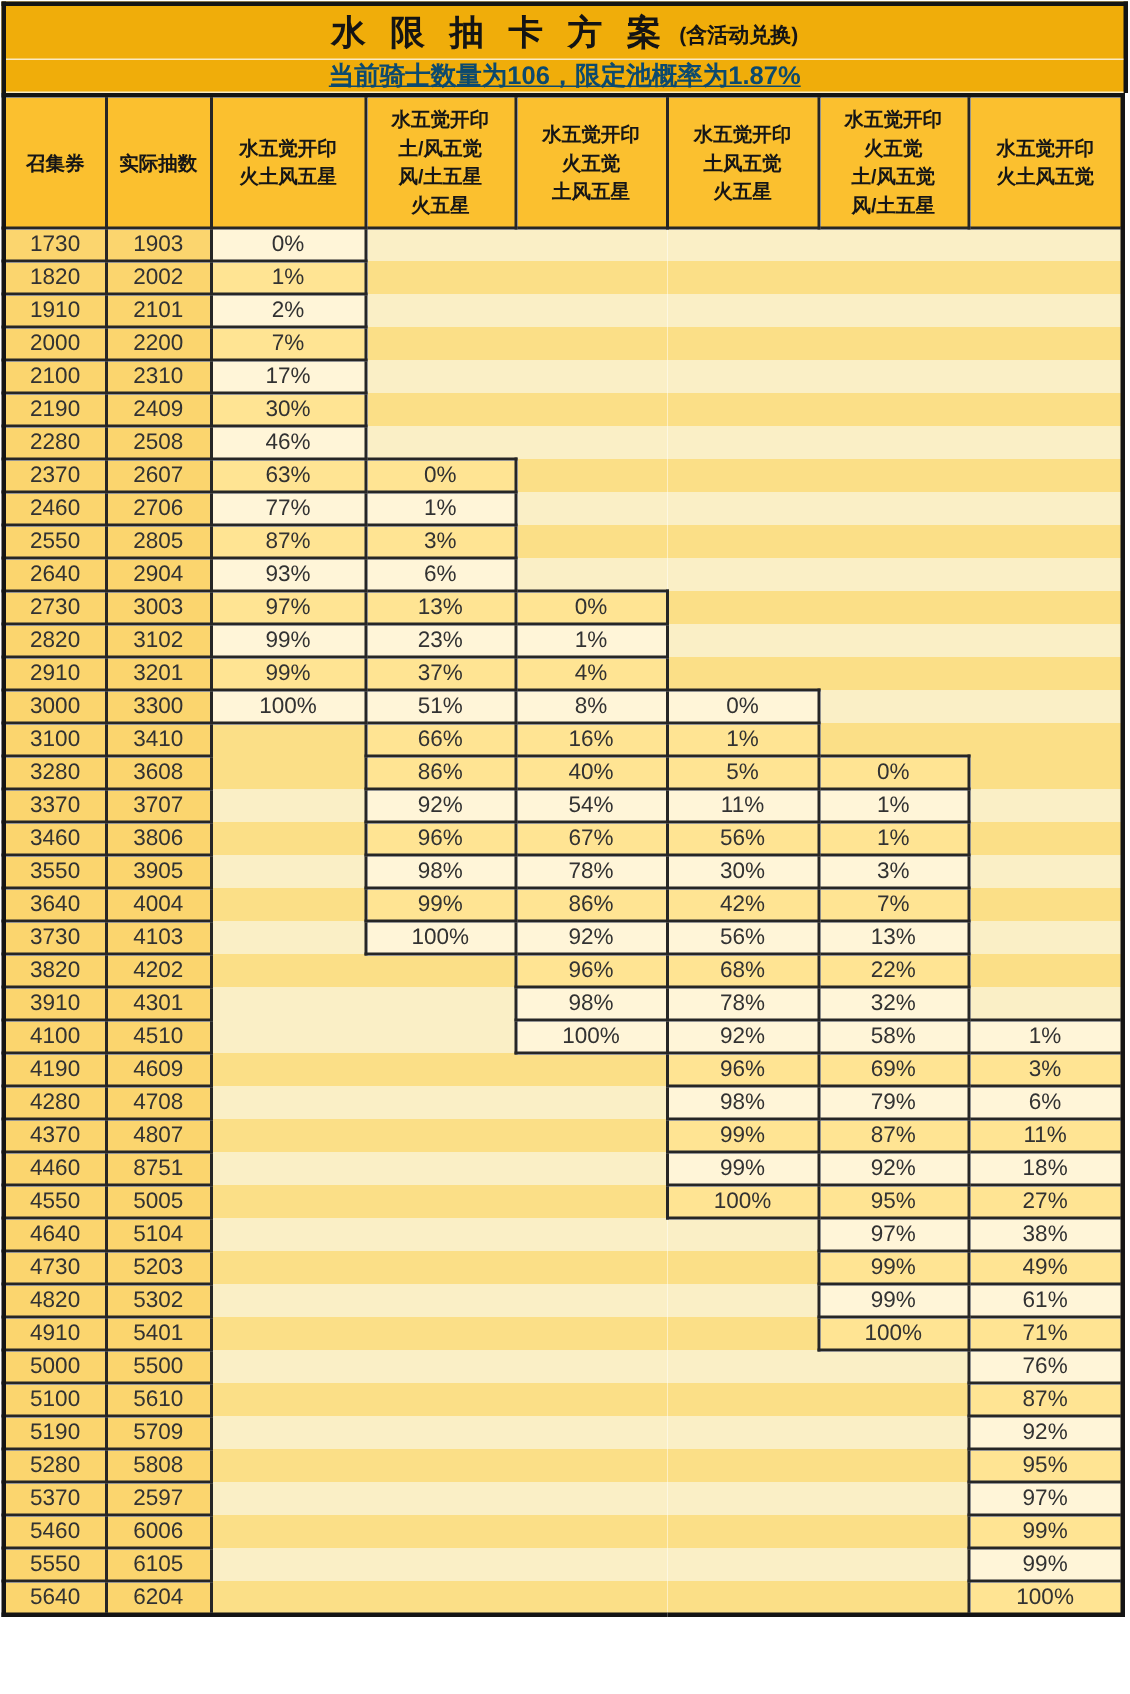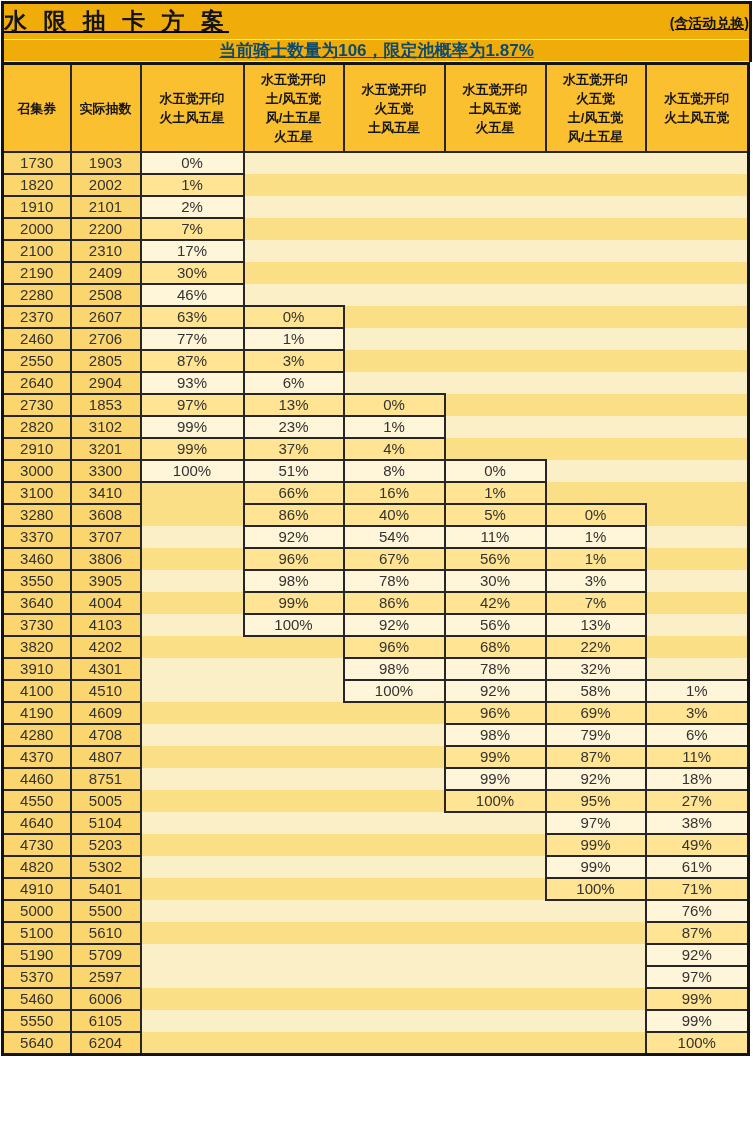--- a/index.html
+++ b/index.html
@@ -1,21 +1,21 @@
 <!DOCTYPE html>
 <html><head>
 <meta charset="utf-8">
 <style>
   html,body{margin:0;padding:0;background:#ffffff;}
   body{width:753px;font-family:"Liberation Sans","DejaVu Sans",sans-serif;}
   .sheet{width:753px;height:1129px;box-sizing:border-box;padding:1px 0 0 1px;background:#ffffff;}
 
   
   .titlebar{width:745px;box-sizing:content-box;border:3px solid #141414;border-bottom:none;background:#F0AD0A;}
-  .title-row{height:35px;display:flex;align-items:center;justify-content:space-between;gap:7px;text-decoration:underline;}
+  .title-row{height:35px;display:flex;align-items:center;justify-content:center;gap:7px;}
   .title-main{font-size:23px;font-weight:700;letter-spacing:5px;color:#141414;white-space:nowrap;}
   .title-suffix{font-size:14px;font-weight:700;color:#141414;padding-top:4px;white-space:nowrap;}
   .sep{height:1px;background:rgba(255,255,255,0.75);}
   .subtitle-row{height:21px;display:flex;align-items:center;justify-content:center;
                 font-size:17px;font-weight:600;color:#0c4a6e;text-decoration:underline;}
 
   
   table{border-collapse:collapse;table-layout:fixed;border:3px solid #141414;}
   th,td{padding:0;overflow:hidden;}
   th.hcell{background:#FBC02F;border:2px solid #262626;height:86px;vertical-align:middle;}
@@ -200,21 +200,21 @@
           <td class="stripe-even keycol">2904</td>
           <td class="stripe-even active">93%</td>
           <td class="stripe-even active">6%</td>
           <td class="stripe-even"></td>
           <td class="stripe-even"></td>
           <td class="stripe-even"></td>
           <td class="stripe-even"></td>
         </tr>
         <tr>
           <td class="stripe-odd keycol">2730</td>
-          <td class="stripe-odd keycol">1853</td>
+          <td class="stripe-odd keycol">3003</td>
           <td class="stripe-odd active">97%</td>
           <td class="stripe-odd active">13%</td>
           <td class="stripe-odd active">0%</td>
           <td class="stripe-odd"></td>
           <td class="stripe-odd"></td>
           <td class="stripe-odd"></td>
         </tr>
         <tr>
           <td class="stripe-even keycol">2820</td>
           <td class="stripe-even keycol">3102</td>
@@ -459,20 +459,30 @@
           <td class="stripe-even keycol">5190</td>
           <td class="stripe-even keycol">5709</td>
           <td class="stripe-even"></td>
           <td class="stripe-even"></td>
           <td class="stripe-even"></td>
           <td class="stripe-even"></td>
           <td class="stripe-even"></td>
           <td class="stripe-even active">92%</td>
         </tr>
         <tr>
+          <td class="stripe-odd keycol">5280</td>
+          <td class="stripe-odd keycol">5808</td>
+          <td class="stripe-odd"></td>
+          <td class="stripe-odd"></td>
+          <td class="stripe-odd"></td>
+          <td class="stripe-odd"></td>
+          <td class="stripe-odd"></td>
+          <td class="stripe-odd active">95%</td>
+        </tr>
+        <tr>
           <td class="stripe-even keycol">5370</td>
           <td class="stripe-even keycol">2597</td>
           <td class="stripe-even"></td>
           <td class="stripe-even"></td>
           <td class="stripe-even"></td>
           <td class="stripe-even"></td>
           <td class="stripe-even"></td>
           <td class="stripe-even active">97%</td>
         </tr>
         <tr>

